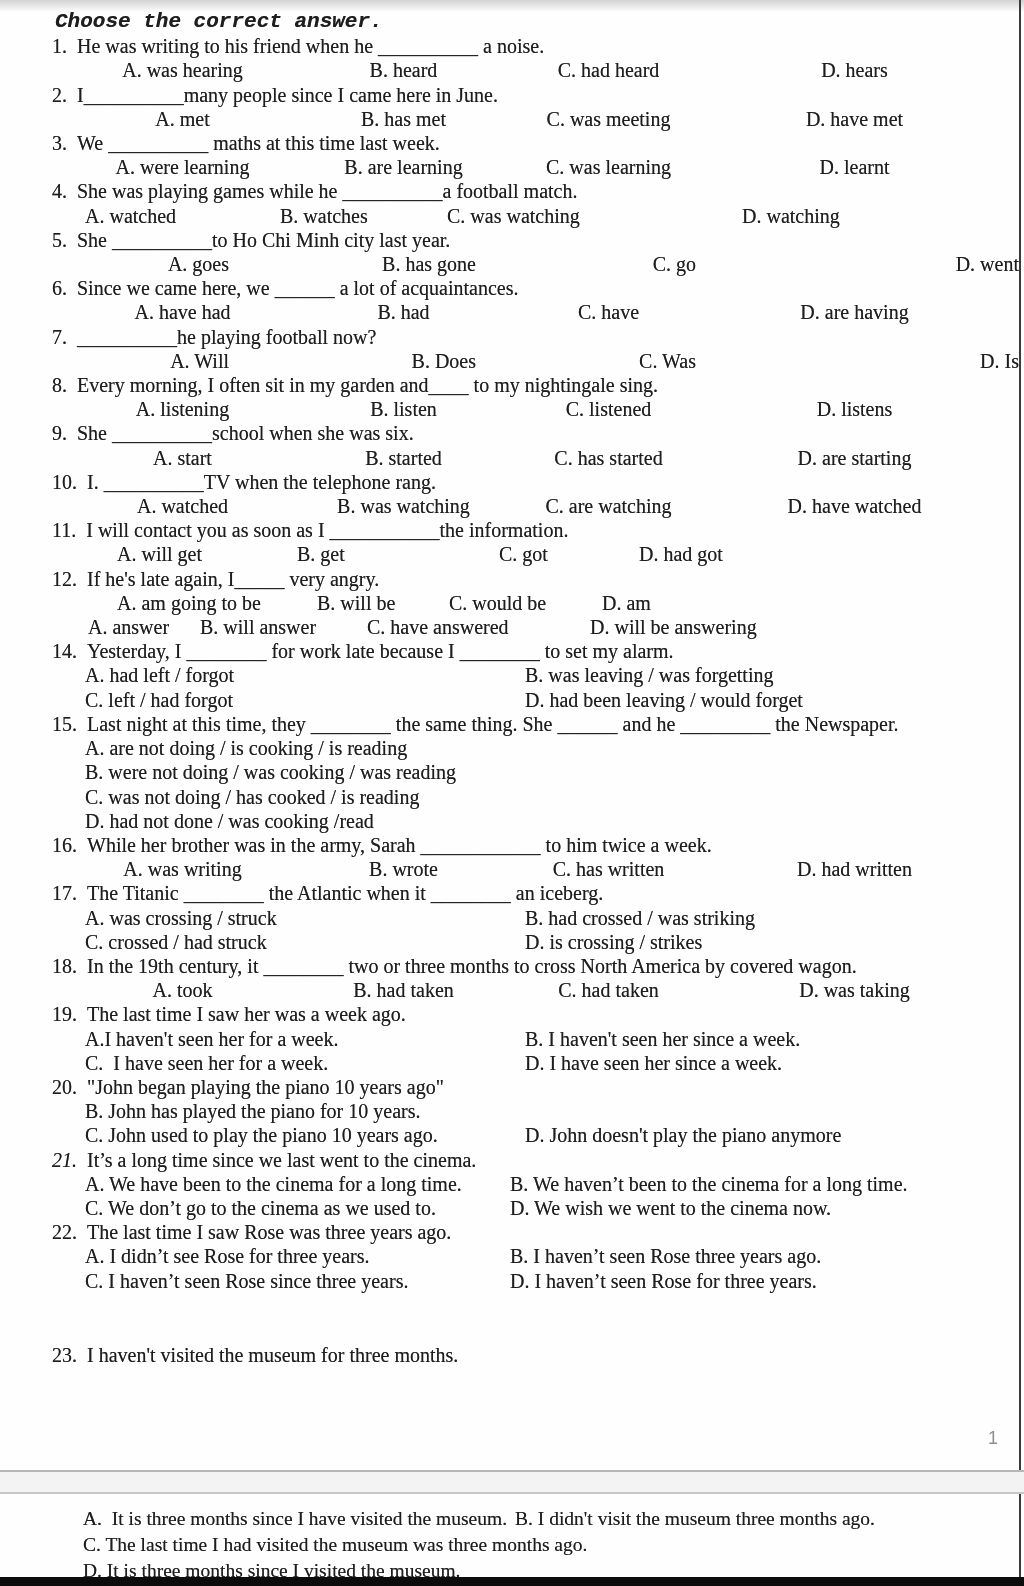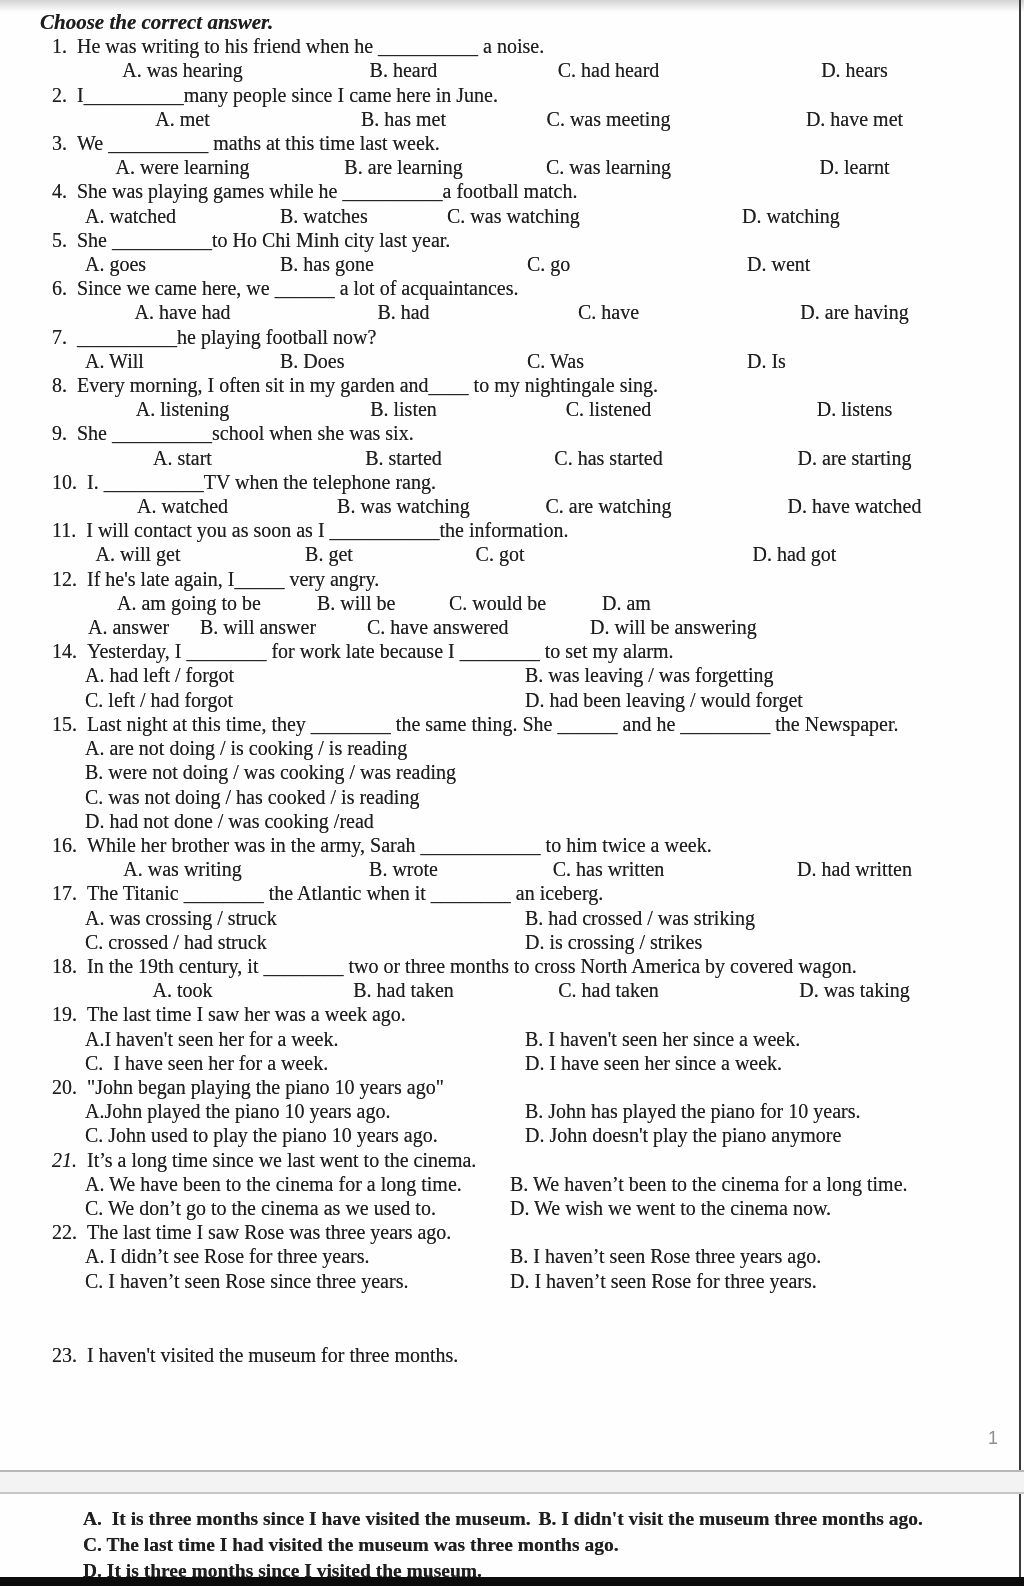--- a/index.html
+++ b/index.html
@@ -17,32 +17,32 @@
   .right-edge{
     position:absolute;top:0;right:3px;width:2px;height:1577px;
     background:#3a3a3a;
   }
   .content{
     position:absolute;top:10px;left:0;width:1019px;
     font-size:20px;line-height:24.2px;
     text-shadow:0 0 0.5px rgba(20,20,20,.6);
   }
   .title{
-    margin:0;padding-left:40px;
-    font-size:21px;font-weight:bold;font-style:italic;line-height:24.2px;
+    margin:0;padding-left:55px;
+    font-size:21px;font-weight:bold;font-style:italic;line-height:24.2px;font-family:Liberation Mono, monospace;
   }
   .qline{padding-left:52px;white-space:pre;}
   .qnum{margin-right:5px;}
   .qnum.itnum{font-style:italic;}
   .opts{display:grid;}
   .opts span{white-space:pre;overflow:visible;}
   .r4s{padding-left:85px;grid-template-columns:195px 247px 163px auto;text-align:center;}
   .r4b{padding-left:85px;grid-template-columns:195px 167px 295px auto;}
-  .r4c{padding-left:85px;grid-template-columns:195px 247px 220px auto;}
-  .r4d{padding-left:48px;grid-template-columns:180px 202px 140px auto;text-align:center;}
+  .r4c{padding-left:34px;grid-template-columns:195px 247px 220px auto;text-align:right;}
+  .r4d{padding-left:117px;grid-template-columns:180px 202px 140px auto;}
   .r4e{padding-left:117px;grid-template-columns:200px 132px 153px auto;}
   .r4f{padding-left:88px;grid-template-columns:112px 167px 223px auto;}
   .row2{display:grid;padding-left:85px;grid-template-columns:440px auto;}
   .row2 span{white-space:pre;}
   .row2.wide{grid-template-columns:425px auto;}
   .stk{padding-left:85px;white-space:pre;font-family:Liberation Serif, serif;}
   .q23{margin-top:50px;}
   .pagenum{
     position:absolute;top:1428px;right:26px;
     font-size:18px;color:#8f8f8f;
@@ -51,21 +51,20 @@
   .pagebreak{
     position:absolute;top:1470px;left:0;right:0;height:20px;
     background:#f3f3f3;
     border-top:2px solid #b7b7b7;
     border-bottom:2px solid #c6c6c6;
   }
   .page2{
     position:absolute;top:1506px;left:0;width:1024px;
     font-size:19.5px;line-height:26px;
     text-shadow:0 0 0.5px rgba(20,20,20,.6);
-    font-weight:bold;
   }
   .p2line{padding-left:83px;white-space:pre;}
   .p2line .p2b{margin-left:8px;}
   .bottombar{
     position:absolute;left:0;right:0;bottom:0;height:9px;background:#0c0c0c;
   }
 </style>
 </head>
 <body>
 
@@ -245,21 +244,20 @@
             <span>B. I haven't seen her since a week.</span>
           </div>
           <div class="row2">
             <span>C.  I have seen her for a week.</span>
             <span>D. I have seen her since a week.</span>
           </div>
         </div>
         <div class="q">
           <div class="qline"><span class="qnum">20. </span><span class="qtext">"John began playing the piano 10 years ago"</span></div>
           <div class="row2">
-            <span>A.John played the piano 10 years ago.</span>
             <span>B. John has played the piano for 10 years.</span>
           </div>
           <div class="row2">
             <span>C. John used to play the piano 10 years ago.</span>
             <span>D. John doesn't play the piano anymore</span>
           </div>
         </div>
         <div class="q">
           <div class="qline"><span class="qnum itnum">21. </span><span class="qtext">It’s a long time since we last went to the cinema.</span></div>
           <div class="row2 wide">

